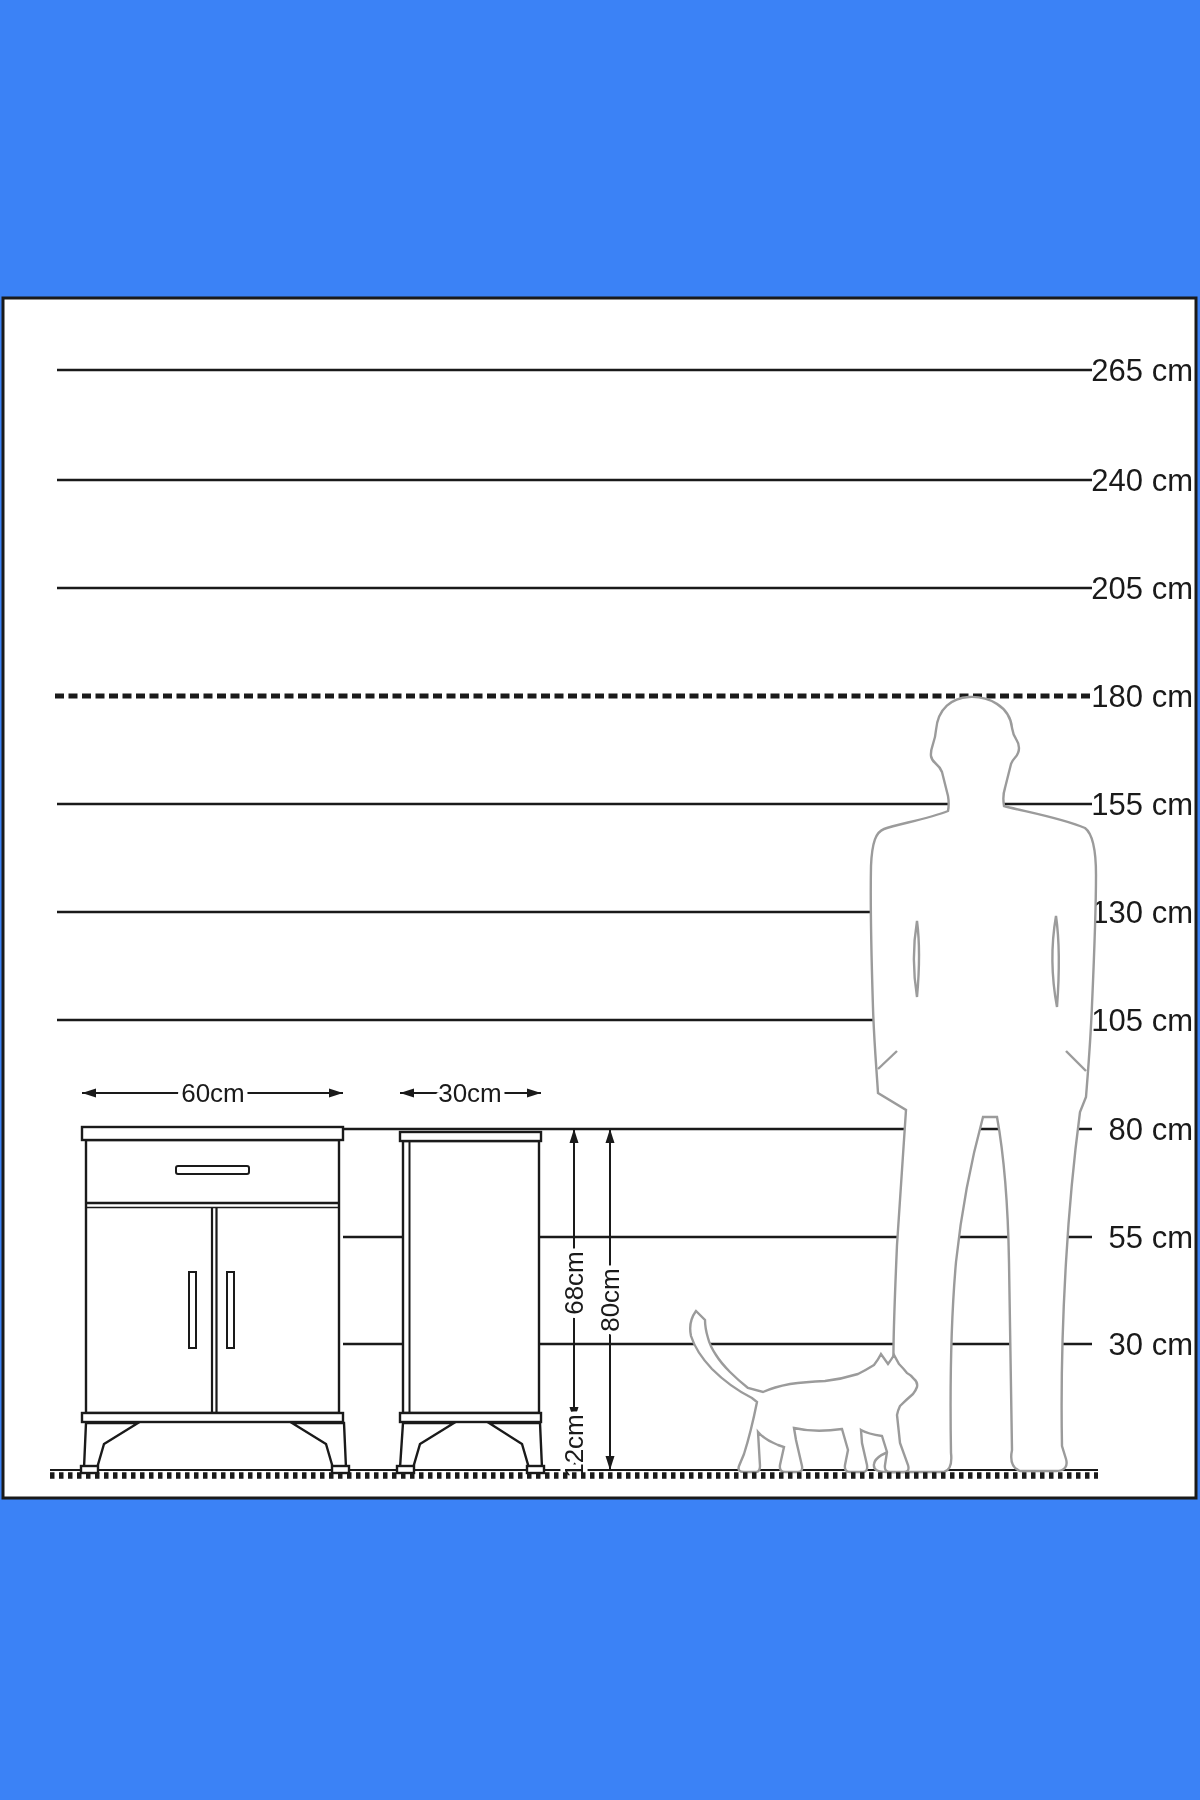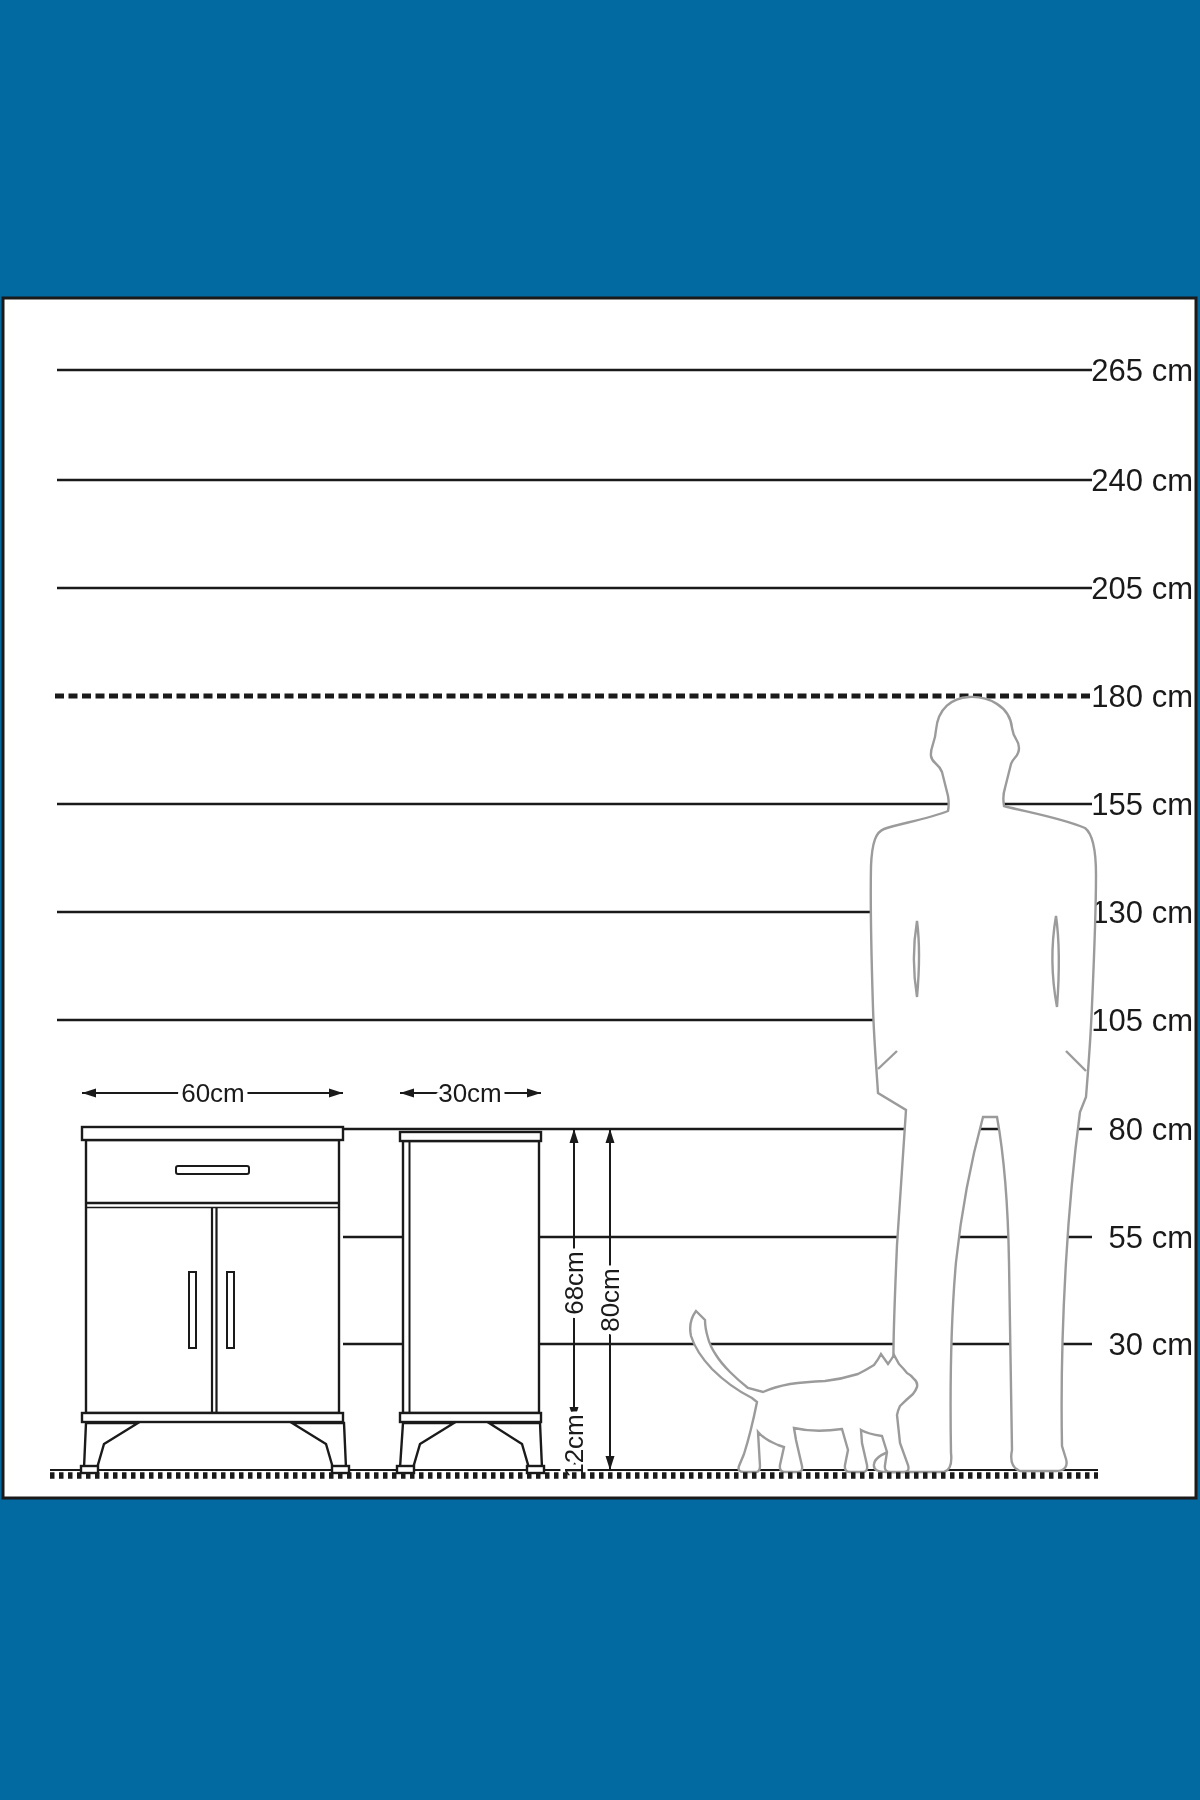--- a/index.html
+++ b/index.html
@@ -1,19 +1,19 @@
 <!DOCTYPE html>
 <html><head>
 <meta charset="utf-8">
 <style>
   html,body{margin:0;padding:0;background:#ffffff;}
   .page{
     position:relative;
     width:1200px;height:1800px;
-    background:#0369a1;
+    background:#3b82f6;
     font-family:"Liberation Sans", sans-serif;
     overflow:hidden;
   }
   svg{position:absolute;left:0;top:0;}
   .scale-label{
     font-family:"Liberation Sans", sans-serif;
     font-size:31px;
     fill:#1a1a1a;
   }
   .dim-text{

